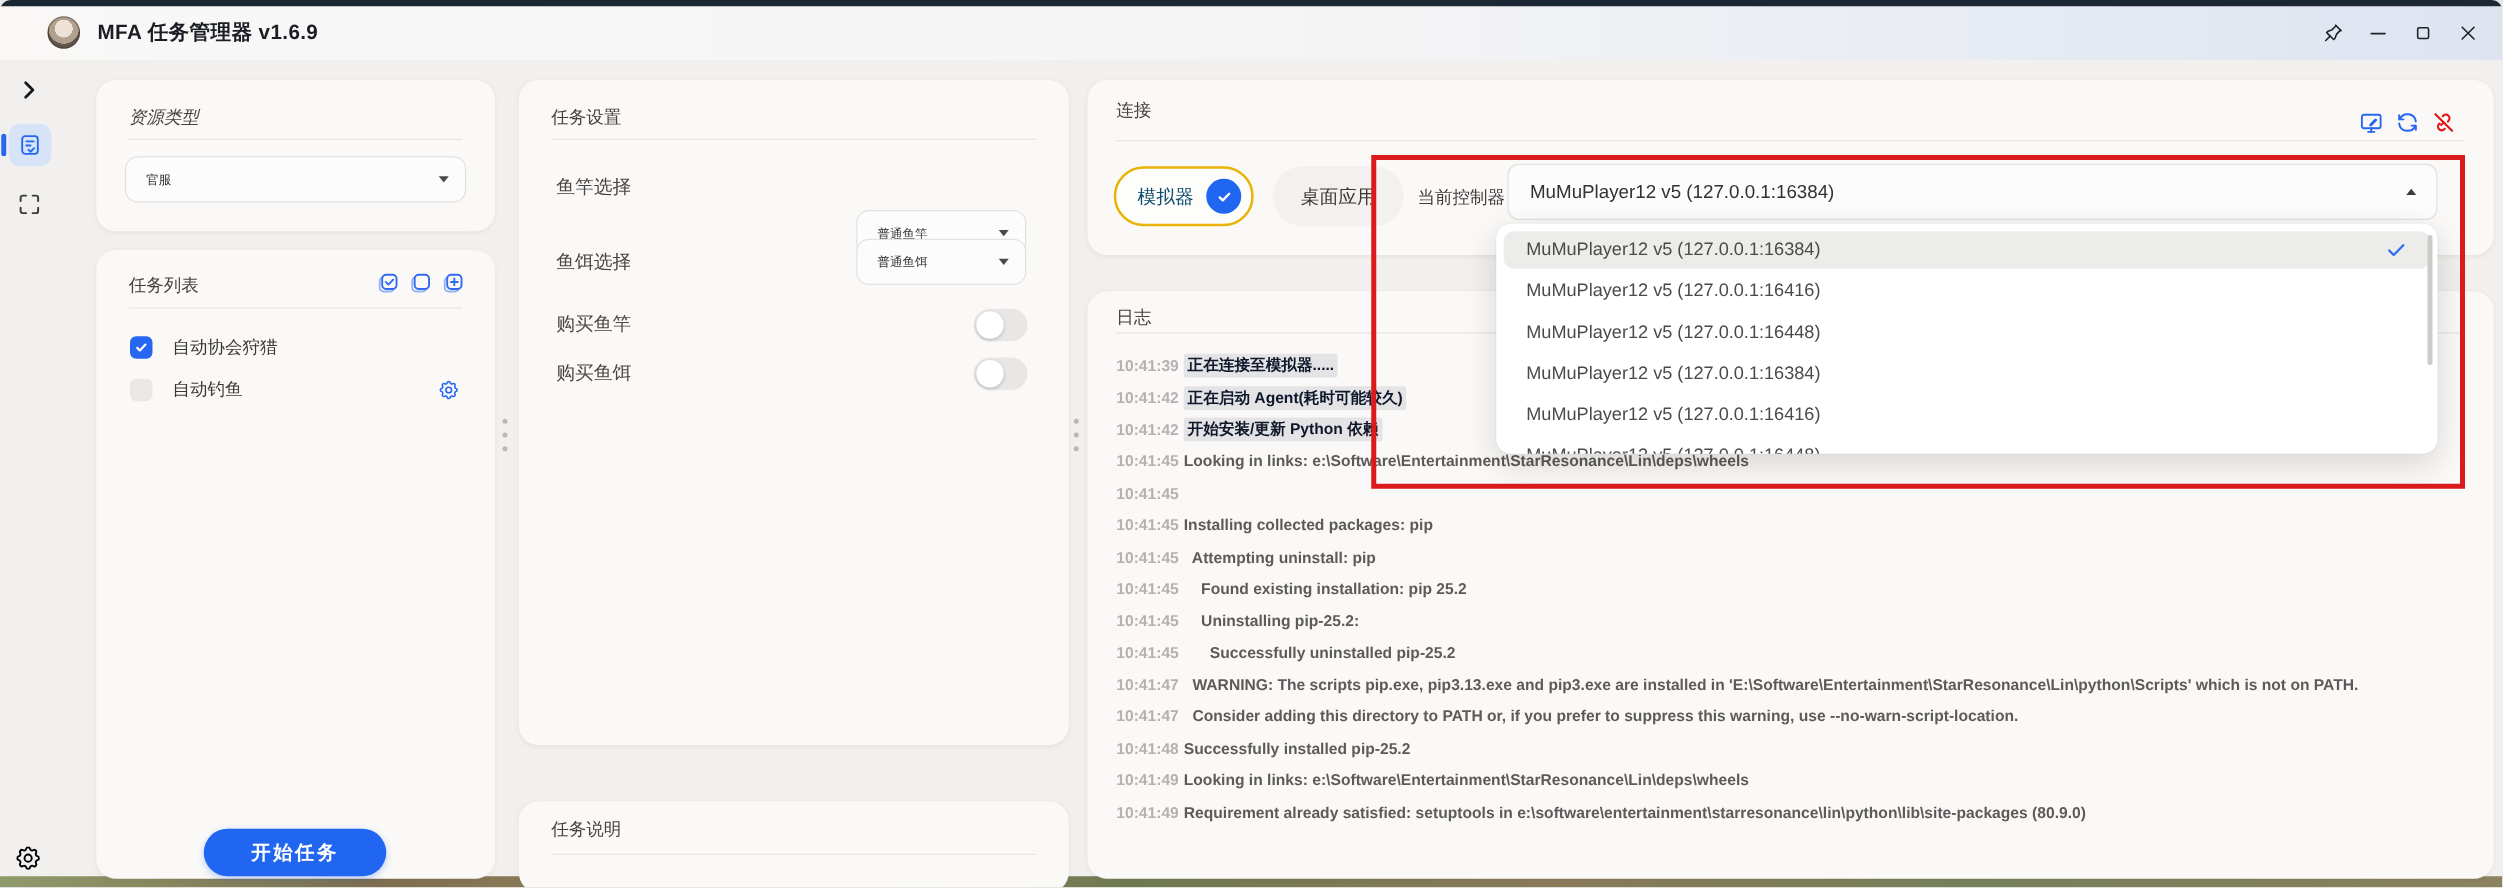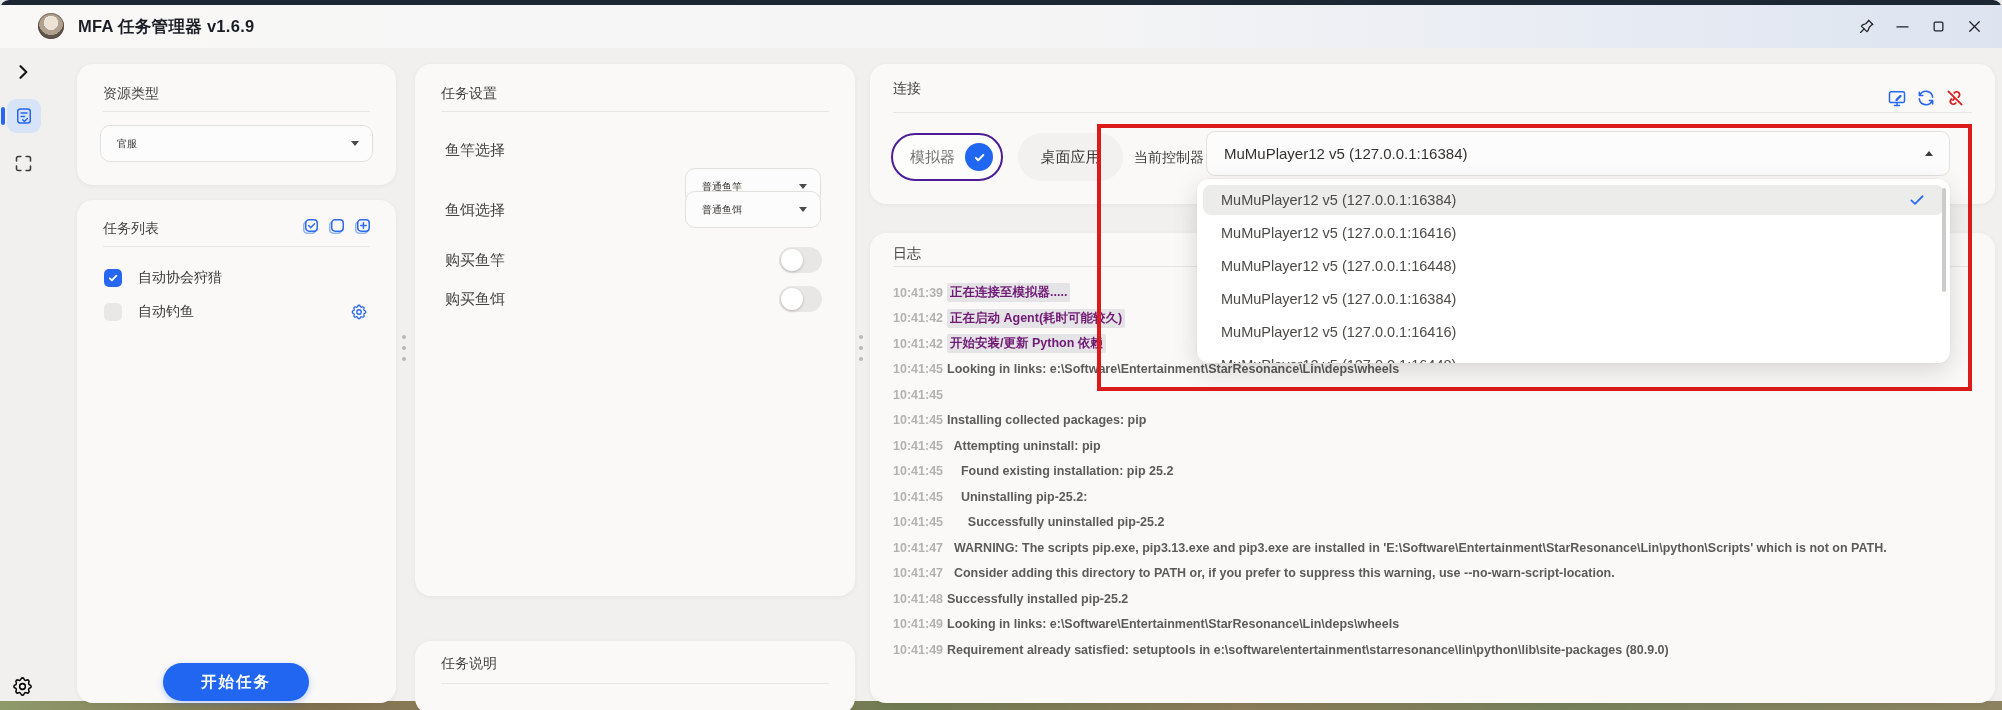--- a/index.html
+++ b/index.html
@@ -58,35 +58,35 @@
     display:flex;align-items:center;justify-content:center;color:#fff;font-size:15.5px;font-weight:700;letter-spacing:2px;cursor:pointer;
     box-shadow:0 2px 6px rgba(33,102,240,.3);font-family:Liberation Serif, serif;}
   
   .set-label{position:absolute;left:30px;font-size:15px;color:#474543;}
   
   .conn-icons{position:absolute;right:30px;top:24px;display:flex;gap:9px;align-items:center;}
   .conn-icon{width:20px;height:20px;cursor:pointer;}
   .conn-icon svg{width:100%;height:100%;}
   .blue{color:#2766f1;}
   .red{color:#e01616;}
-  .tab-emulator{position:absolute;left:21px;top:69px;width:112px;height:48px;border:2px solid #4c1d95;border-radius:25px;
+  .tab-emulator{position:absolute;left:21px;top:69px;width:112px;height:48px;border:2px solid #eab308;border-radius:25px;
     background:#fdfdfc;box-sizing:border-box;display:flex;align-items:center;justify-content:space-between;
-    padding:0 8px 0 17px;font-size:15px;color:#737373;cursor:pointer;}
+    padding:0 8px 0 17px;font-size:15px;color:#0c4a6e;cursor:pointer;}
   .badge-check{width:28px;height:28px;border-radius:50%;background:#2166f0;display:flex;align-items:center;justify-content:center;}
   .badge-check svg{width:17px;height:17px;}
   .tab-desktop{position:absolute;left:148px;top:69px;width:105px;height:48px;border-radius:25px;background:#f2f1ef;
     display:flex;align-items:center;justify-content:center;font-size:15px;color:#3a3835;cursor:pointer;}
   .ctrl-label{position:absolute;left:264px;top:69px;height:48px;line-height:48px;font-size:14px;color:#3f3d3b;}
   .conn-select{left:336px;top:67px;width:744px;height:45px;font-size:15px;border-radius:9px;padding:0 16px 0 17px;}
   
   .log-list{position:absolute;left:23px;top:47px;right:32px;font-weight:bold;}
   .log-row{display:flex;align-items:center;height:25.5px;}
   .log-time{width:54px;flex:none;font-size:12.5px;color:#b4b2b0;}
   .log-msg{font-size:12.5px;color:#5d5b59;white-space:pre;}
-  .log-msg.hl{background:#e4e3e6;color:#701a75;padding:1px 3px;border-radius:2px;}
+  .log-msg.hl{background:#e4e3e6;color:#0f172a;padding:1px 3px;border-radius:2px;}
   
   .popup{left:1197px;top:179px;width:753px;height:184px;background:#ffffff;border-radius:12px;z-index:50;
     box-shadow:0 8px 26px rgba(0,0,0,.14),0 0 0 1px rgba(0,0,0,.02);padding:6px 6px;box-sizing:border-box;overflow:hidden;}
   .popup-item{height:30px;border-radius:8px;display:flex;align-items:center;padding:0 18px;margin-bottom:3px;
     font-size:14.5px;color:#4c4a48;cursor:pointer;}
   .popup-item.selected{background:#ececeb;}
   .popup-check{margin-left:auto;width:18px;height:18px;}
   .popup-check svg{width:18px;height:18px;}
   .popup-scrollbar{position:absolute;right:4px;top:9px;width:4px;height:104px;background:#cdcbc9;border-radius:2px;cursor:pointer;}
   
@@ -155,21 +155,21 @@
       </svg>
   </div>
   <div class="abs side-gear">
     <svg viewBox="0 0 24 24" fill="none" stroke="currentColor" stroke-width="1.6" stroke-linecap="round" stroke-linejoin="round">
         <path d="M10.325 4.317c.426-1.756 2.924-1.756 3.35 0a1.724 1.724 0 0 0 2.573 1.066c1.543-.94 3.31.826 2.37 2.37a1.724 1.724 0 0 0 1.065 2.572c1.756.426 1.756 2.924 0 3.35a1.724 1.724 0 0 0-1.066 2.573c.94 1.543-.826 3.31-2.37 2.37a1.724 1.724 0 0 0-2.572 1.065c-.426 1.756-2.924 1.756-3.35 0a1.724 1.724 0 0 0-2.573-1.066c-1.543.94-3.31-.826-2.37-2.37a1.724 1.724 0 0 0-1.065-2.572c-1.756-.426-1.756-2.924 0-3.35a1.724 1.724 0 0 0 1.066-2.573c-.94-1.543.826-3.31 2.37-2.37c1 .608 2.296.07 2.572-1.065z"></path>
         <circle cx="12" cy="12" r="3"></circle>
       </svg>
   </div>
 
   <div class="card" style="left:77px;top:64px;width:319px;height:121px;">
-    <div class="card-title" style="top:21px;">资源类型</div>
+    <div class="card-title" style="top:21px;font-style:italic;">资源类型</div>
     <div class="divider" style="top:47px;"></div>
     <div class="select" style="left:23px;top:61px;width:273px;height:37px;">
       <span>官服</span>
       <span class="caret-down"></span>
     </div>
   </div>
 
   <div class="card" style="left:77px;top:200px;width:319px;height:503px;">
     <div class="card-title" style="top:20px;">任务列表</div>
     <div class="hdr-icons">

